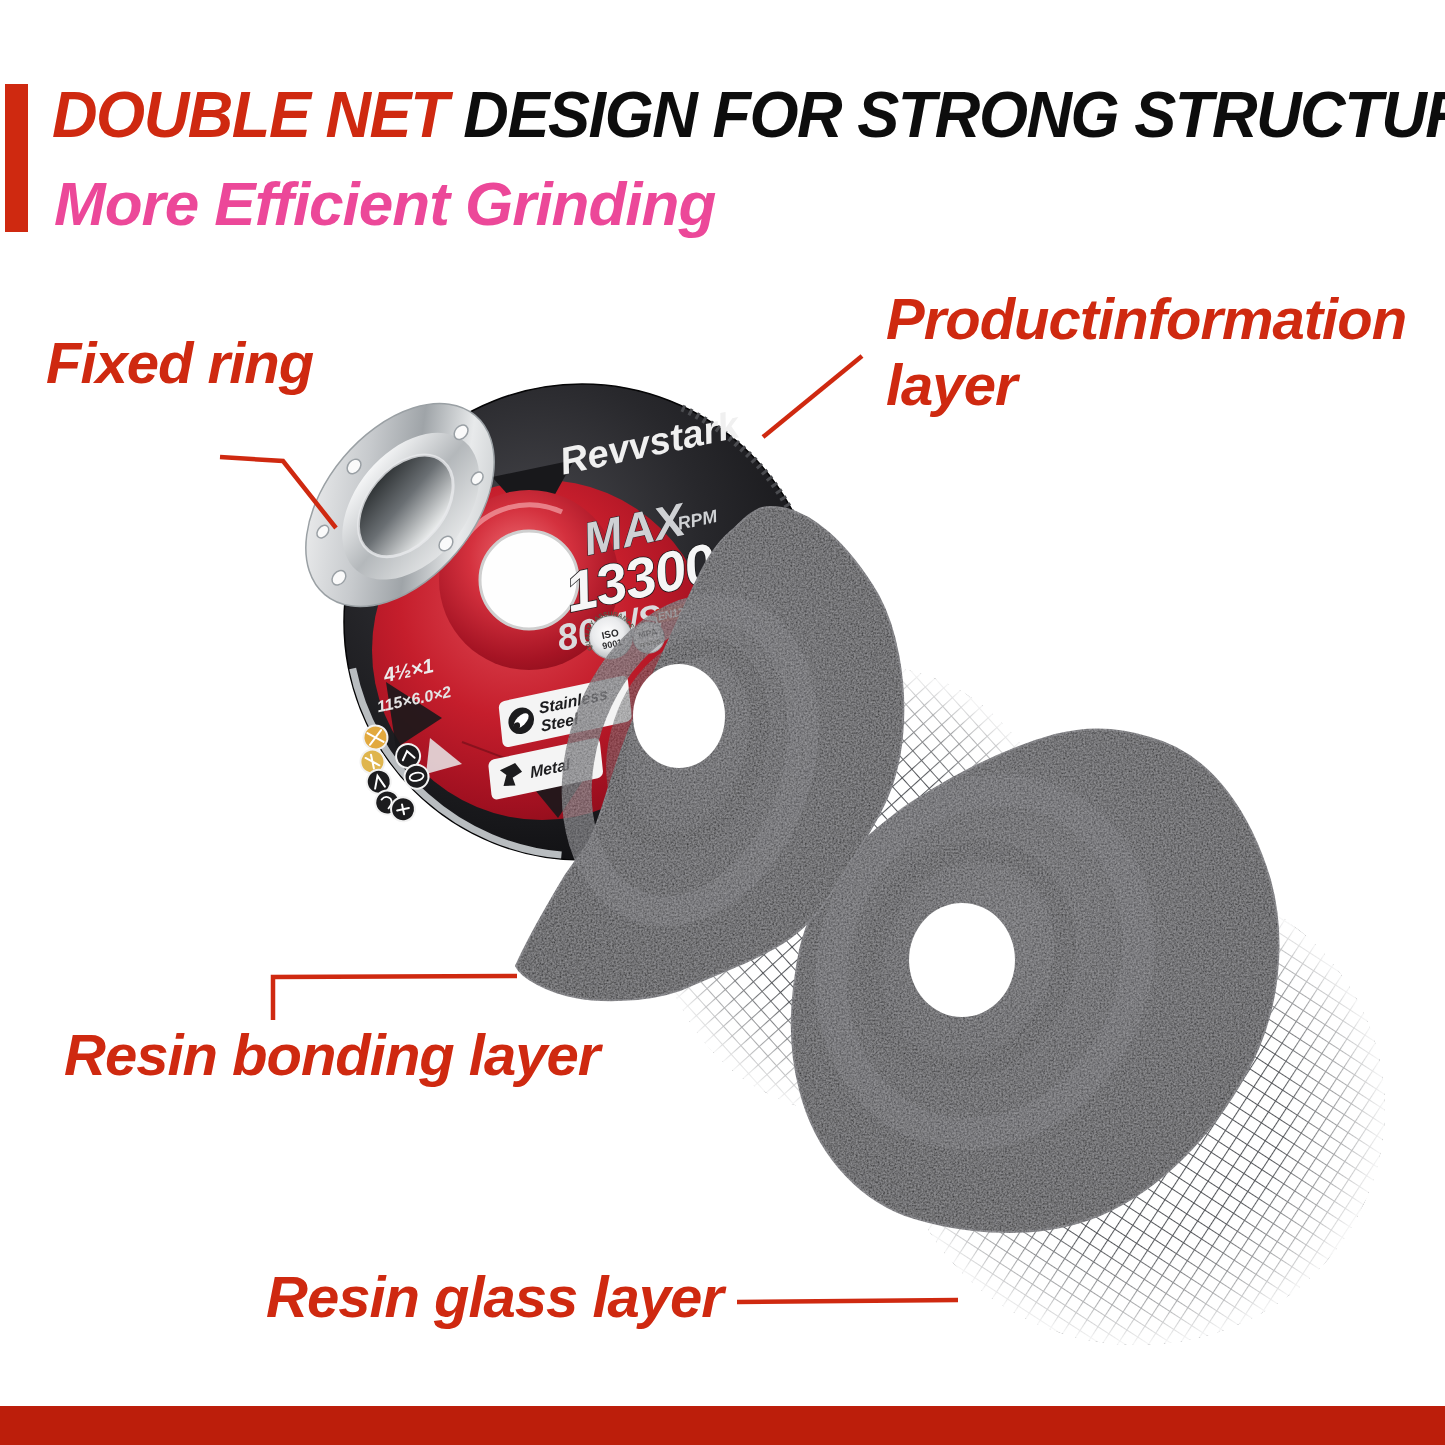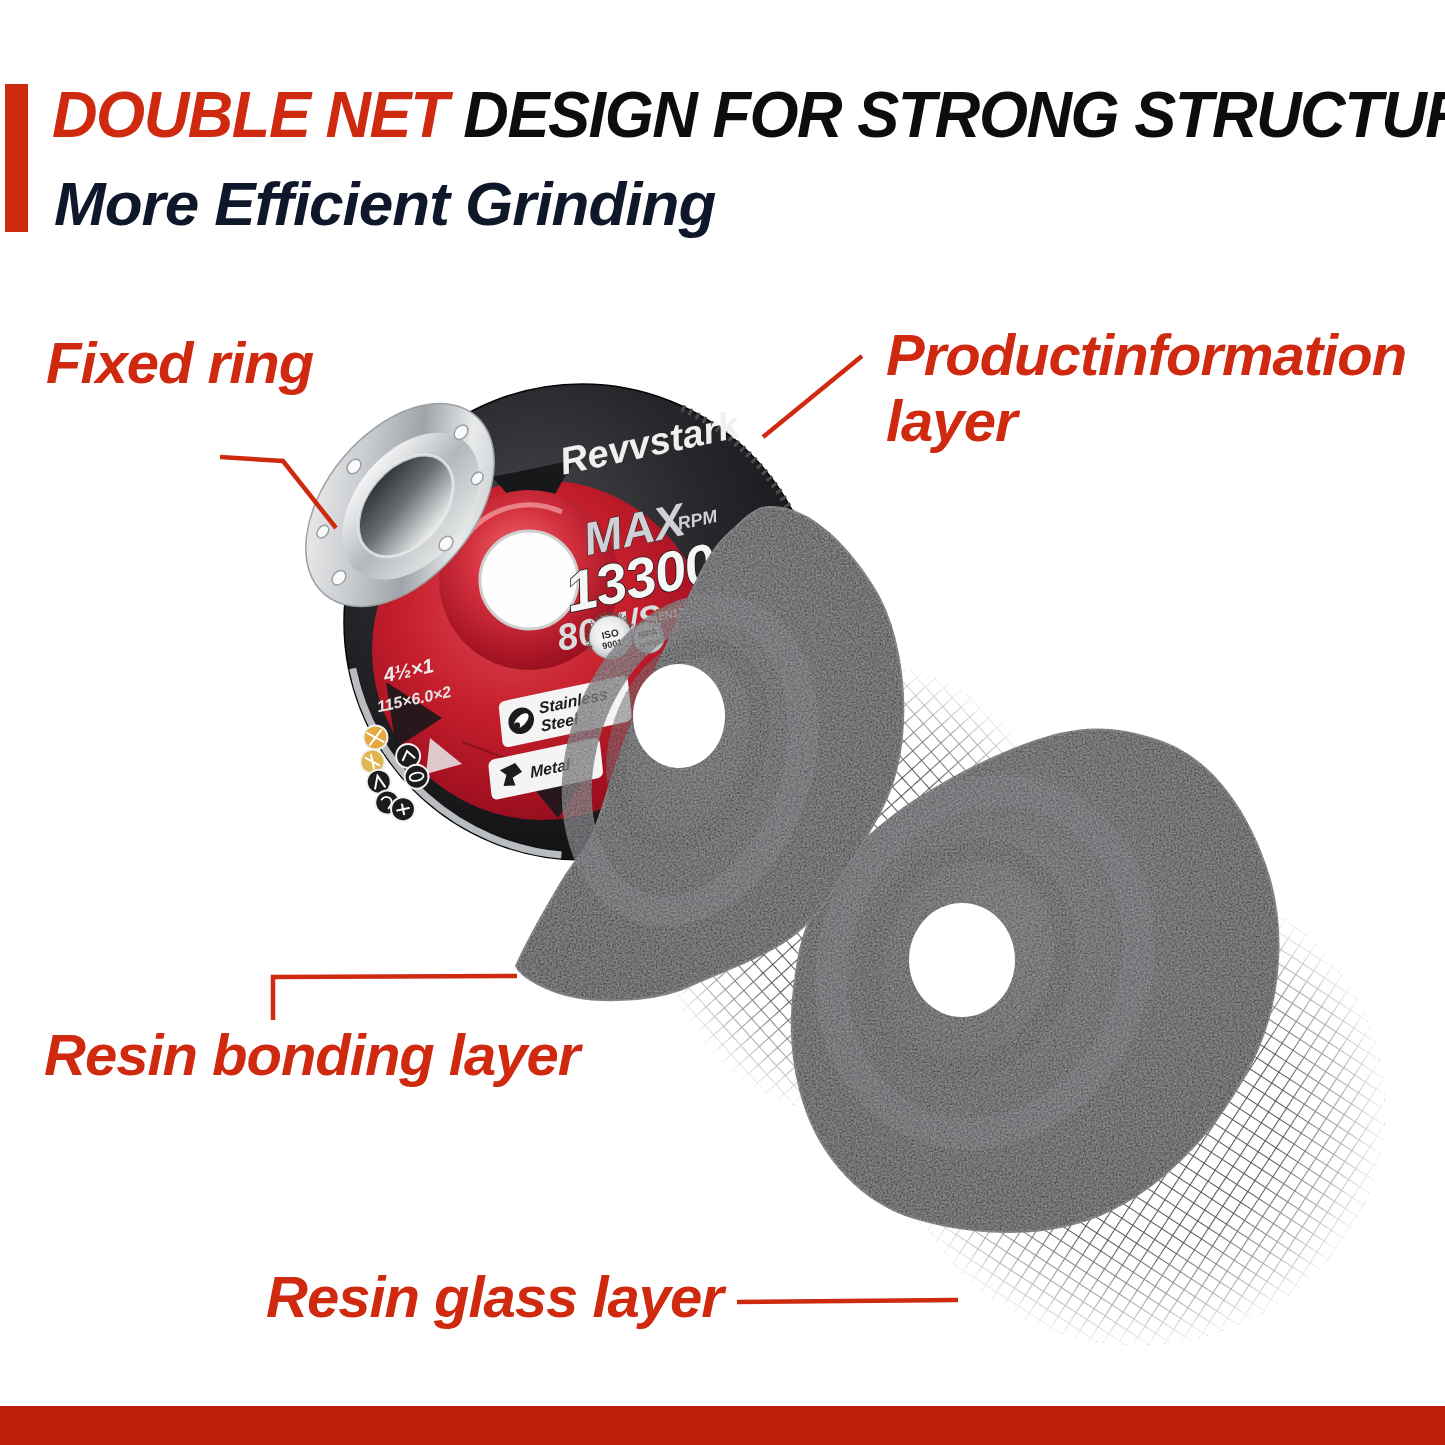--- a/index.html
+++ b/index.html
@@ -9,29 +9,29 @@
   }
   .vbar{position:absolute;left:5px;top:84px;width:23px;height:148px;background:#cf2910;}
   .headline{
     position:absolute;left:52px;top:82px;font-size:65px;font-style:italic;font-weight:900;
     letter-spacing:-1.5px;white-space:nowrap;color:#0d0d0d;line-height:1.0;
     transform:scaleX(.97);transform-origin:left top;
   }
   .headline .hl{color:#cf2910;}
   .subtitle{
     position:absolute;left:54px;top:168px;font-size:62px;font-style:italic;font-weight:900;
-    letter-spacing:-1px;color:#0f172a;white-space:nowrap;
+    letter-spacing:-1px;color:#ec4899;white-space:nowrap;
   }
   .callout{
     position:absolute;color:#cf2910;font-style:italic;font-weight:900;
     font-size:58px;line-height:1.14;letter-spacing:-1px;
   }
   #fixed-ring-label{left:46px;top:330px;text-align:right;}
-  #product-info-label{left:886px;top:286px;width:560px;margin-top:36px;}
-  #resin-label{left:44px;top:1022px;white-space:nowrap;}
+  #product-info-label{left:886px;top:286px;width:560px;}
+  #resin-label{left:64px;top:1022px;white-space:nowrap;}
   #fiber-label{left:266px;top:1264px;white-space:nowrap;}
   .bottombar{position:absolute;left:0;top:1406px;width:1445px;height:39px;background:#bc1e0b;}
   svg{position:absolute;left:0;top:0;}
 </style>
 </head>
 <body>
 
 <svg width="1445" height="1445" viewBox="0 0 1445 1445">
   <defs>
     <radialGradient id="discFace" cx="40%" cy="32%" r="78%">

